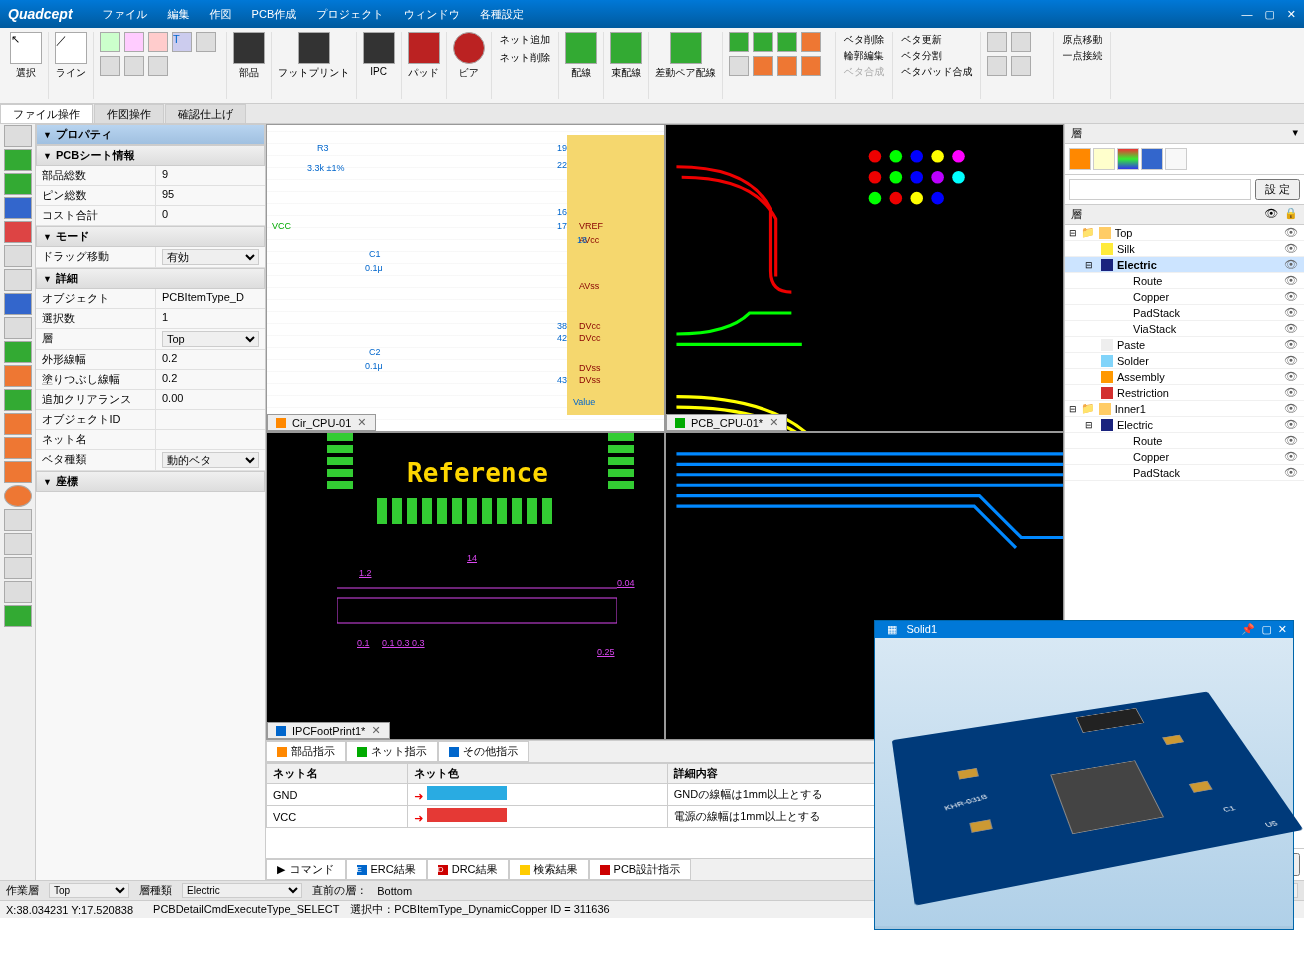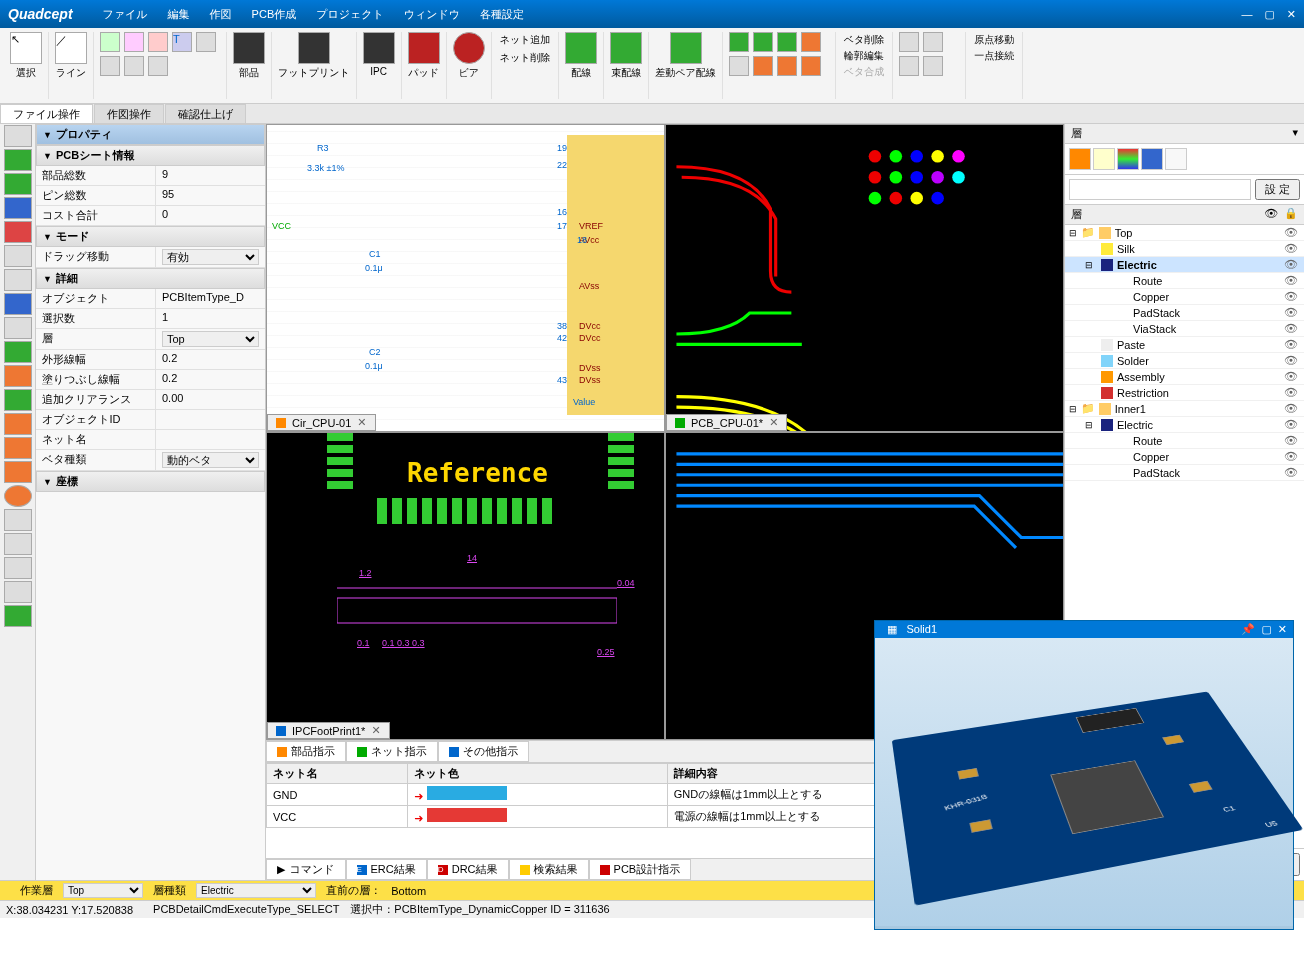--- a/index.html
+++ b/index.html
@@ -57,21 +57,21 @@
     .litem{display:flex;align-items:center;padding:1px 4px;border-bottom:1px solid #f0f0f0;}
     .litem .indent{width:16px;}
     .litem .exp{width:12px;font-size:9px;cursor:pointer;}
     .litem .sw{width:12px;height:12px;margin:0 4px;}
     .litem .nm{flex:1;}
     .litem .eye{width:16px;cursor:pointer;color:#666;}
     .litem.sel{background:#cce4ff;}
     .litem.bold .nm{font-weight:bold;}
     .layerbtn{padding:4px;border-top:1px solid #ccc;}
     .layerbtn button{width:100%;padding:2px;}
-    .statusbar{height:20px;background:#fde047;border-top:1px solid #ccc;display:flex;align-items:center;padding:0 20px;gap:10px;}
+    .statusbar{height:20px;background:#e5e5e5;border-top:1px solid #ccc;display:flex;align-items:center;padding:0 6px;gap:10px;}
     .statusbar select,.statusbar input{border:1px solid #ccc;font-size:10px;}
     .statusbar2{height:18px;background:#f0f0f0;border-top:1px solid #ccc;padding:0 6px;font-size:10px;display:flex;align-items:center;gap:20px;}
     .float3d{position:absolute;bottom:30px;right:10px;width:420px;height:310px;background:linear-gradient(#cde4f3,#a8c8e0);border:1px solid #0066aa;}
     .float3d .ftitle{background:#0078d7;color:#fff;padding:2px 6px;display:flex;}
     .float3d .ftitle .spacer{flex:1;}
     .float3d .ftitle span{cursor:pointer;margin-left:6px;}
     .float3d .fbody{height:calc(100% - 20px);background:linear-gradient(#d8e8f4,#b0d0e8);display:flex;align-items:center;justify-content:center;position:relative;}
     .pcb3d{width:360px;height:240px;background:#003a7a;transform:perspective(800px) rotateX(50deg) rotateZ(-15deg);border-radius:4px;position:relative;}
     .chip3d{position:absolute;background:#222;border:1px solid #888;}
     .schem{position:absolute;inset:0;}
@@ -174,20 +174,25 @@
     <div class="ricon"></div>
     <div class="ricon" style="background:#e73;"></div>
     <div class="ricon" style="background:#e73;"></div>
     <div class="ricon" style="background:#e73;"></div>
   </div>
     </div>
   <div class="rgroup" style="flex-direction:column;align-items:flex-start;">
     <div class="rtext">ベタ削除</div>
     <div class="rtext">輪郭編集</div>
     <div class="rtext" style="color:#aaa;">ベタ合成</div>
+  </div>
+  <div class="rgroup" style="flex-direction:column;align-items:flex-start;">
+    <div class="rtext">ベタ更新</div>
+    <div class="rtext">ベタ分割</div>
+    <div class="rtext">ベタパッド合成</div>
   </div>
   <div class="rgroup">
       <div class="icons" style="max-width:60px;">
     <div class="ricon"></div>
     <div class="ricon"></div>
     <div class="ricon"></div>
     <div class="ricon"></div>
   </div>
     </div>
   <div class="rgroup" style="flex-direction:column;align-items:flex-start;">

